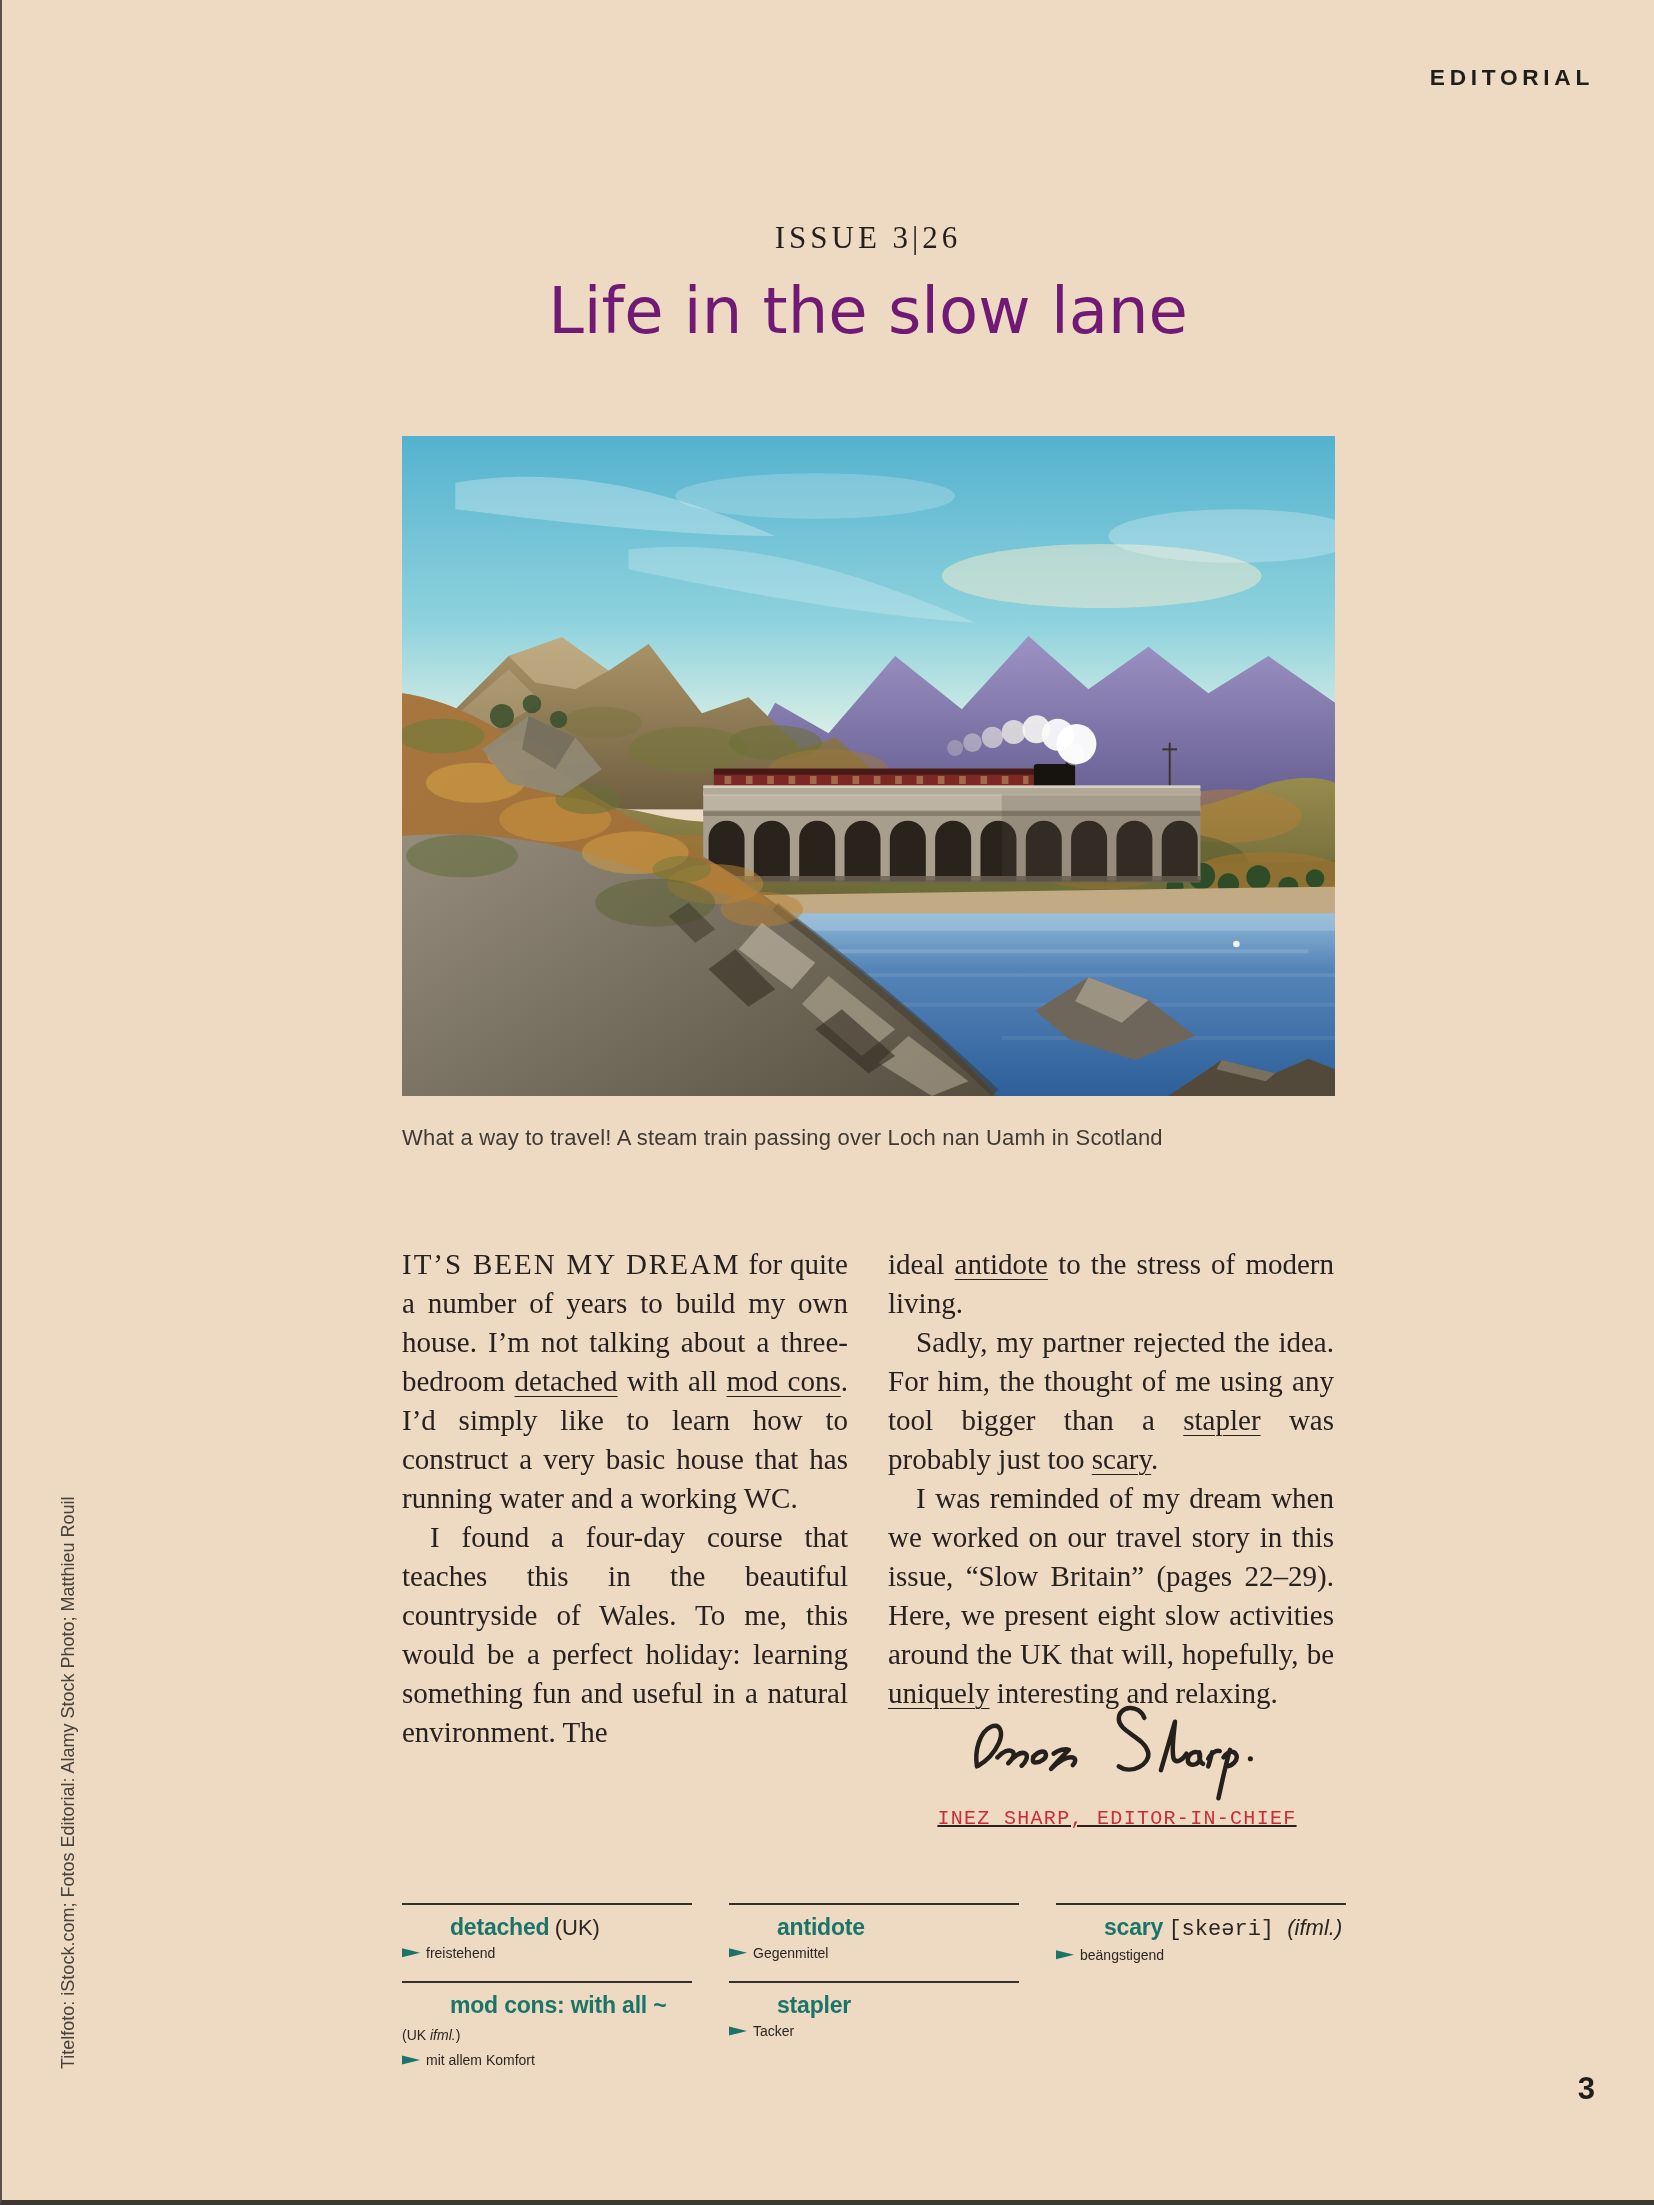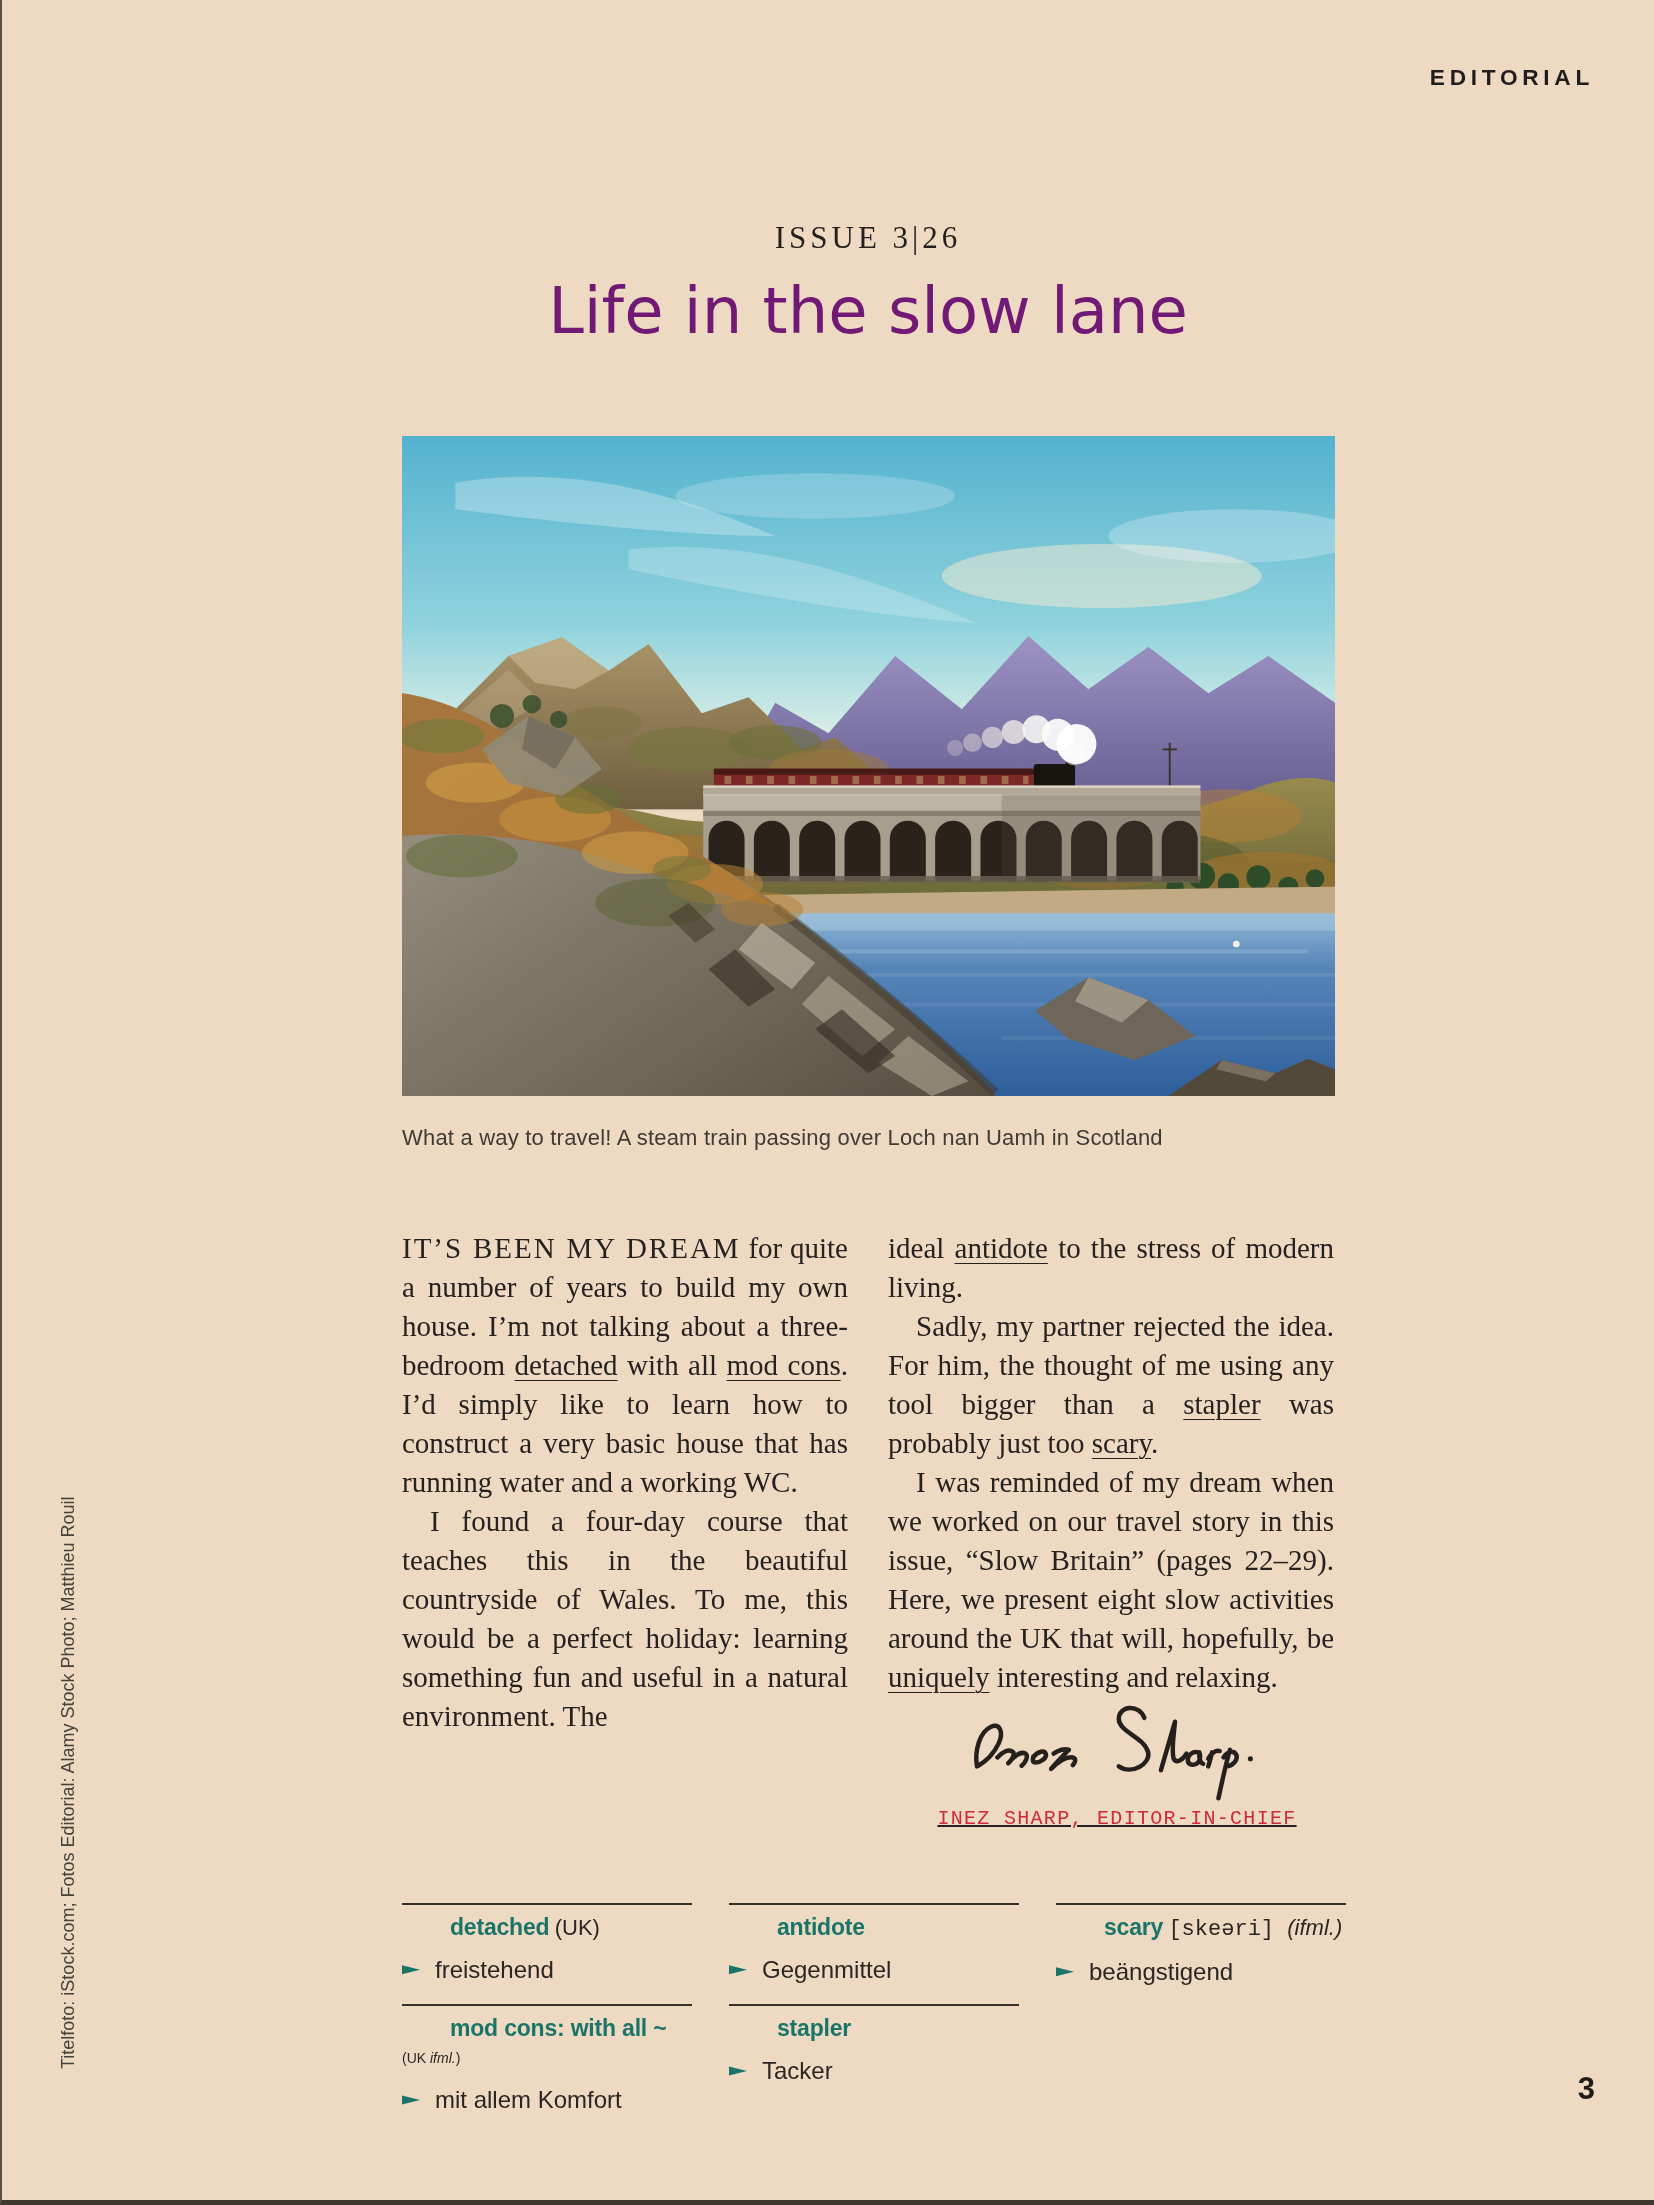--- a/index.html
+++ b/index.html
@@ -27,21 +27,21 @@
     font-family:"DejaVu Sans", sans-serif; font-weight:normal;
     font-size:64px; color:#701a75; margin:0;
   }
   .photo-figure{ position:absolute; top:436px; left:400px; width:933px; height:660px; margin:0; }
   .photo-figure svg{ display:block; width:100%; height:100%; }
   .photo-caption{
     position:absolute; top:1125px; left:400px; width:933px;
     font-family:"Liberation Sans", sans-serif; font-size:22px; color:#403a35; letter-spacing:0.2px;
   }
   .article-columns{ position:absolute; top:1229px; left:400px; width:933px; display:flex; gap:40px; }
-  .article-col{ width:446px; font-size:29px; line-height:39px; text-align:justify; }
+  .article-col{ width:446px; font-size:29px; line-height:39px; text-align:justify;margin-top:16px; }
   .para{ margin:0; }
   .para + .para{ text-indent:28px; }
   .seg-caps{ letter-spacing:2px; }
   .seg-u{ text-decoration:underline; text-decoration-thickness:1.3px; text-underline-offset:4.7px; }
   .seg-i{ font-style:italic; }
   .seg-pron{ font-family:Liberation Mono, monospace; }
 
   .signature-block{ position:absolute; top:1691px; left:888px; width:454px; text-align:center;text-decoration:underline; }
   .signature-svg{ width:333px; height:115px; display:block; margin:0 auto; }
   .editor-credit{
@@ -52,21 +52,21 @@
   .vocab-grid{
     position:absolute; top:1903px; left:400px; width:946px;
     display:grid; grid-template-columns:repeat(3,290px); column-gap:37px; row-gap:18.7px;
     grid-auto-flow:column; grid-template-rows:auto auto; align-items:start;
     font-family:"Liberation Sans", sans-serif;
   }
   .vocab-entry{ border-top:2px solid #36302a; padding-top:6.7px; }
   .vocab-head{ font-size:22px; line-height:31px; color:#2b2622;margin-left:48px; }
   .vocab-term{ color:var(--teal); font-weight:bold; font-size:23px; letter-spacing:-0.2px; margin-right:5.3px; }
   .vocab-head2{ font-size:14px; line-height:29px; color:#2b2622; }
-  .vocab-translation{ display:flex; align-items:center; gap:15px; font-size:24px; margin-top:13px; color:#2b2622; }
+  .vocab-translation{ display:flex; align-items:center; gap:6px; font-size:14px; margin-top:2px; color:#2b2622; }
   .arrow-icon{ flex:none; width:18px; height:11.3px; background:var(--teal);
     clip-path:polygon(0 10%, 100% 50%, 0 90%); }
 
   .photo-credit-vertical{
     position:absolute; left:56px; top:2069px; transform:rotate(-90deg); transform-origin:0 0;
     white-space:nowrap; font-family:"Liberation Sans", sans-serif; font-size:18px; color:#46413b;
   }
   .page-number{
     position:absolute; top:2071px; right:59px;
     font-family:"Liberation Sans", sans-serif; font-weight:bold; font-size:31px; color:#211d1a;

